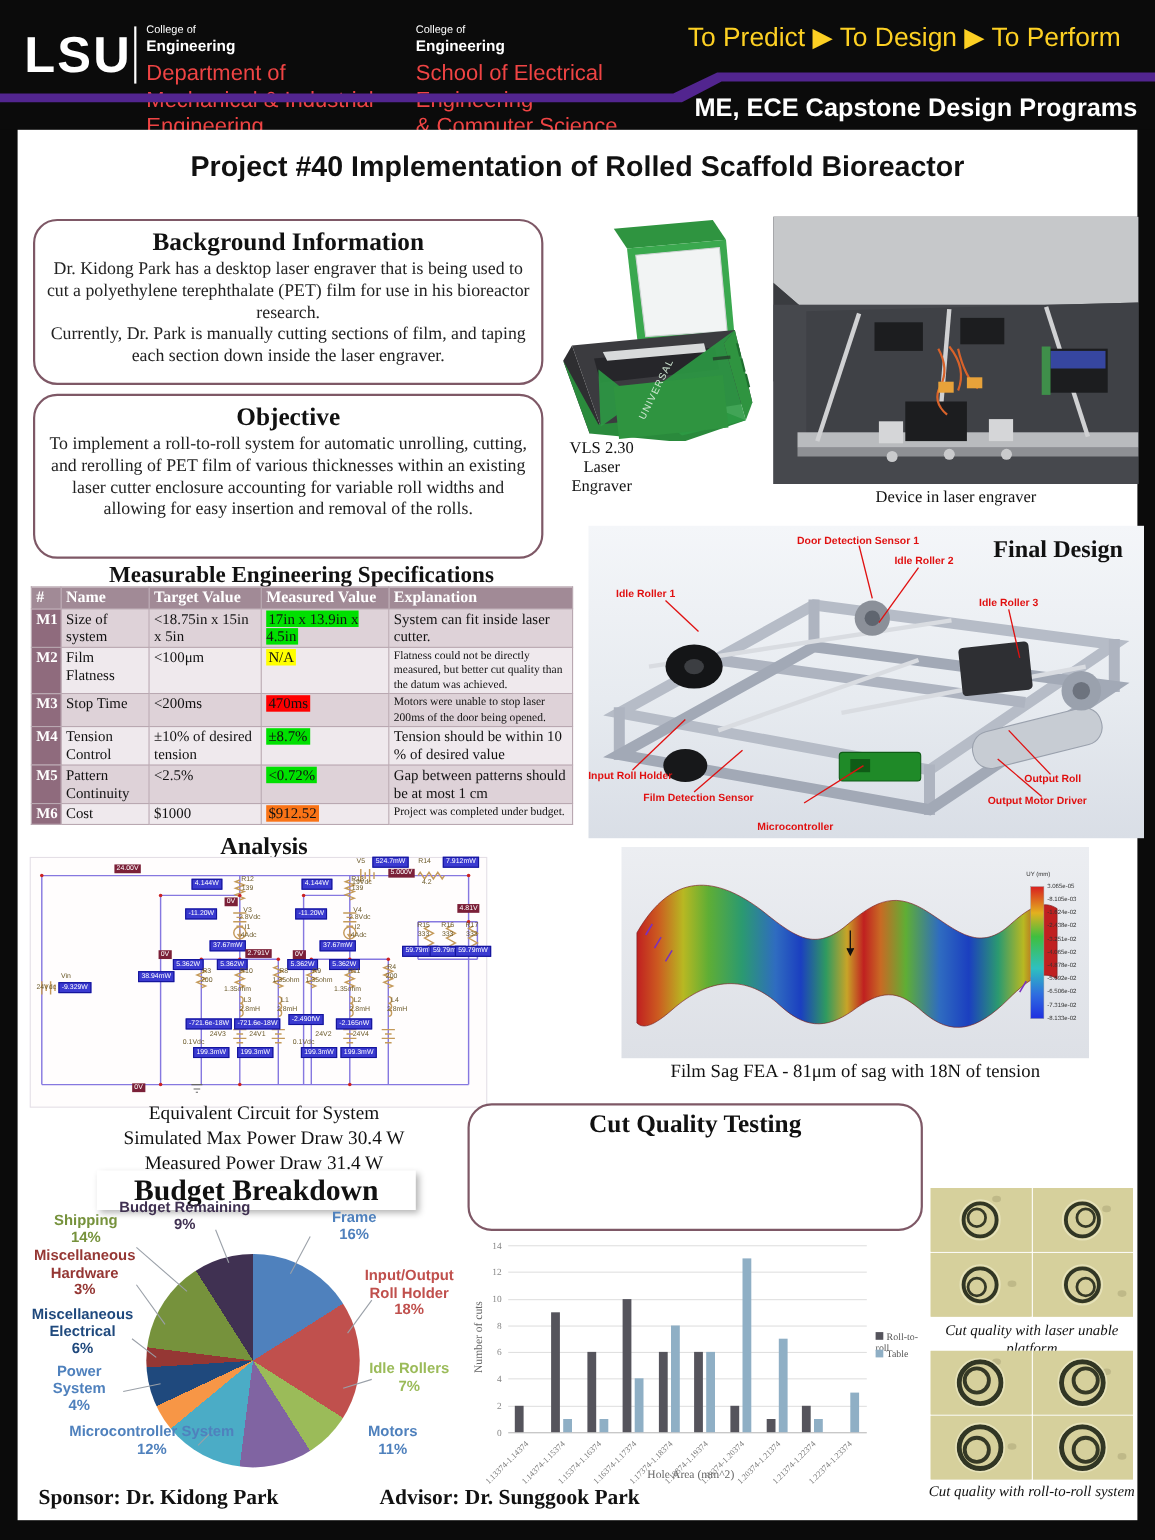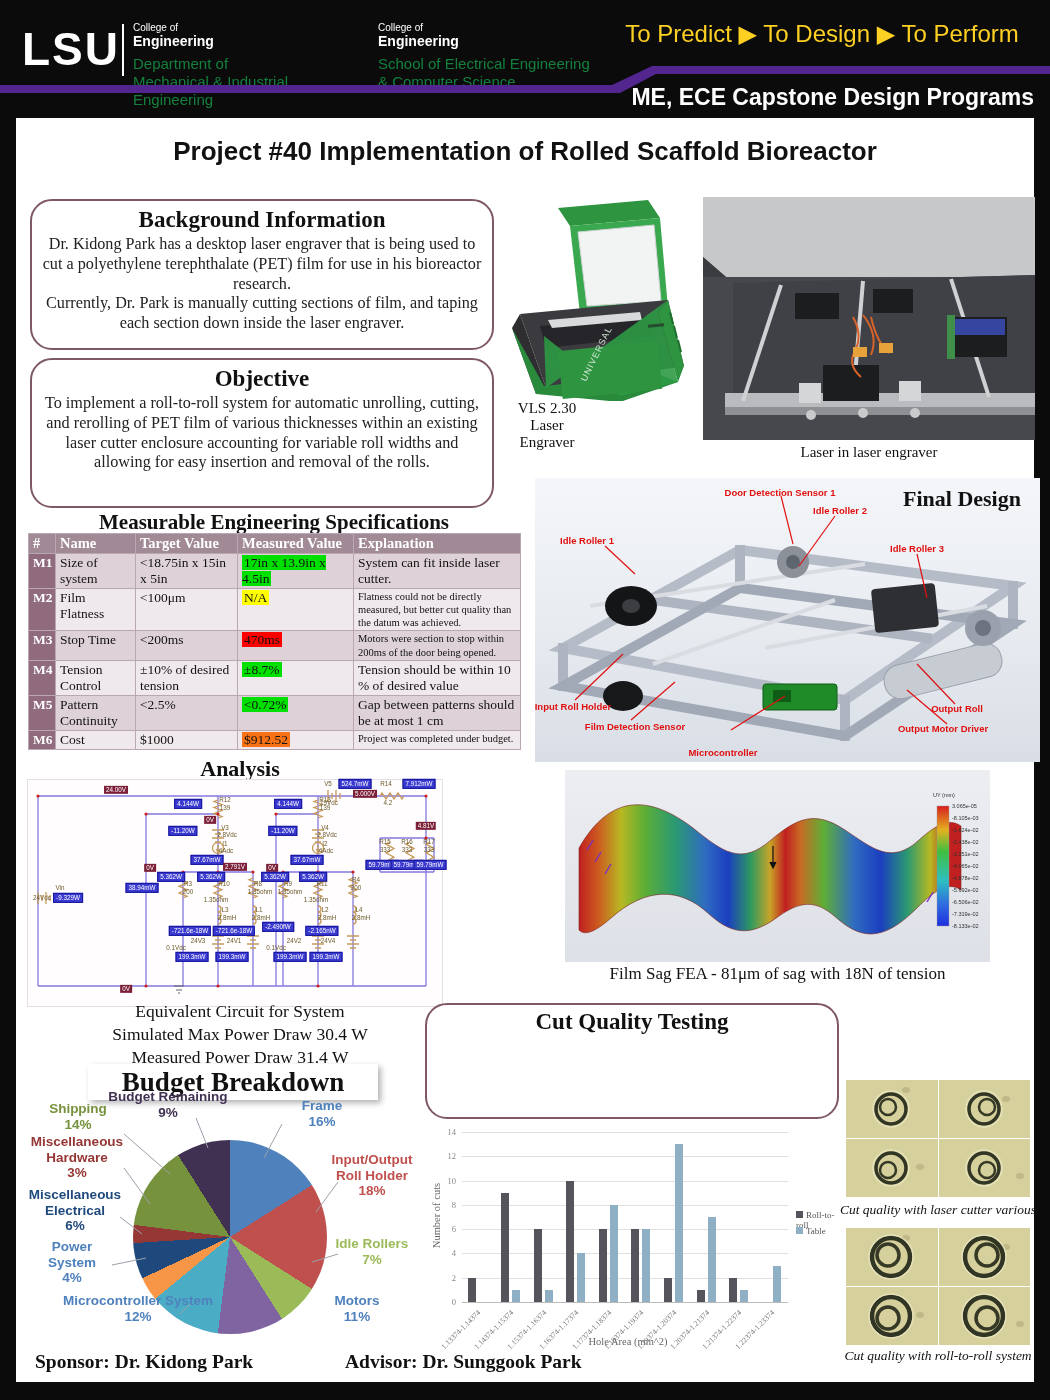--- a/index.html
+++ b/index.html
@@ -5,21 +5,21 @@
   html,body{margin:0;padding:0;background:#555;}
   .poster{position:relative;width:1050px;height:1400px;background:#0b0b0b;overflow:hidden;
           font-family:"Liberation Serif", serif;}
   .abs{position:absolute;}
   .content{position:absolute;left:16px;top:118px;width:1018px;height:1264px;background:#ffffff;}
   
   .hdr-lsu{font-family:"Liberation Sans",sans-serif;font-weight:bold;color:#fff;font-size:46px;letter-spacing:2px;}
   .hdr-vrule{width:2px;background:#fff;}
   .hdr-small{font-family:"Liberation Sans",sans-serif;color:#fff;font-size:10px;line-height:1.1;}
   .hdr-bold{font-family:"Liberation Sans",sans-serif;color:#fff;font-weight:bold;font-size:14px;line-height:1.15;}
-  .hdr-dept{font-family:"Liberation Sans",sans-serif;color:#15803d;font-size:15px;line-height:1.2;}
+  .hdr-dept{font-family:"Liberation Sans",sans-serif;color:#ef4444;font-size:20px;line-height:1.2;}
   .motto{font-family:"Liberation Sans",sans-serif;font-weight:normal;font-size:24px;text-align:center;}
   .program{font-family:"Liberation Sans",sans-serif;font-weight:bold;font-size:23px;color:#fff;text-align:right;}
   
   .ptitle{font-family:"Liberation Sans",sans-serif;font-weight:bold;font-size:26px;color:#111;text-align:center;}
   .pauth{font-family:"Liberation Sans",sans-serif;font-weight:bold;font-size:19px;color:#111;text-align:center;}
   
   .ibox{border:2.5px solid #7e5866;border-radius:22px;background:#fff;}
   .ibox h2{margin:6px 0 2px 0;text-align:center;font-size:23px;font-weight:bold;color:#111;}
   .ibox p{margin:0 10px;text-align:center;font-size:16.2px;color:#222;line-height:1.22;white-space:pre-line;}
   .sechead{font-weight:bold;font-size:21px;color:#111;text-align:center;}
@@ -171,21 +171,21 @@
         </g>
       <g fill="#c9cacc">
           <circle cx="108" cy="218" r="5"></circle>
           <circle cx="160" cy="216" r="5"></circle>
           <circle cx="212" cy="216" r="5"></circle>
           <rect x="96" y="186" width="22" height="20" fill="#d5d6d8"></rect>
           <rect x="196" y="184" width="22" height="20" fill="#d5d6d8"></rect>
         </g>
     </svg>
   </div>
-  <div class="abs photo-cap" style="left:703px;top:444px;width:332px;">Laser in laser engraver</div>
+  <div class="abs photo-cap" style="left:703px;top:444px;width:332px;">Device in laser engraver</div>
 
   <div class="abs sechead" style="left:28px;top:510px;width:492px;">Measurable Engineering Specifications</div>
   <table class="spec abs" style="left:28px;top:533px;">
     <colgroup>
         <col style="width:27px">
         <col style="width:80px">
         <col style="width:102px">
         <col style="width:116px">
         <col style="width:167px">
       </colgroup>
@@ -211,21 +211,21 @@
           <td>Film Flatness</td>
           <td>&lt;100μm</td>
           <td><span class="hl" style="background: rgb(255, 255, 0);">N/A</span></td>
           <td class="expl-sm">Flatness could not be directly measured, but better cut quality than the datum was achieved.</td>
         </tr>
         <tr class="alt0">
           <td class="idc">M3</td>
           <td>Stop Time</td>
           <td>&lt;200ms</td>
           <td><span class="hl" style="background: rgb(255, 0, 0);">470ms</span></td>
-          <td class="expl-sm">Motors were section to stop within 200ms of the door being opened.</td>
+          <td class="expl-sm">Motors were unable to stop laser 200ms of the door being opened.</td>
         </tr>
         <tr class="alt1">
           <td class="idc">M4</td>
           <td>Tension Control</td>
           <td>±10% of desired tension</td>
           <td><span class="hl" style="background: rgb(0, 224, 0);">±8.7%</span></td>
           <td>Tension should be within 10 % of desired value</td>
         </tr>
         <tr class="alt0">
           <td class="idc">M5</td>
@@ -656,21 +656,21 @@
     </svg></div>
         <div style="height: 58px; background: rgb(214, 208, 156);"><svg width="91" height="58" viewBox="0 0 91 58">
       <rect width="91" height="58" fill="#d6d09c"></rect>
       <ellipse cx="81" cy="37" rx="4" ry="3" fill="#b9b383" opacity="0.8"></ellipse>
       <circle cx="45" cy="29" r="15" fill="none" stroke="#23281a" stroke-width="3.5" opacity="0.92"></circle>
       <circle cx="48" cy="31" r="8" fill="none" stroke="#23281a" stroke-width="2.5" opacity="0.9"></circle>
       <circle cx="45" cy="29" r="18" fill="none" stroke="#ece9c8" stroke-width="1.5" opacity="0.7"></circle>
     </svg></div>
       </div>
   </div>
-  <div class="abs cut-cap" style="left:838px;top:1202px;width:200px;">Cut quality with laser cutter various</div>
+  <div class="abs cut-cap" style="left:838px;top:1202px;width:200px;">Cut quality with laser unable platform</div>
   <div class="abs" style="left:846px;top:1228px;">
     <div class="cut-grid" id="cut2" style="width:184px;">
         <div style="height: 58px; background: rgb(214, 208, 156);"><svg width="91" height="58" viewBox="0 0 91 58">
       <rect width="91" height="58" fill="#d6d09c"></rect>
       <ellipse cx="60" cy="10" rx="4" ry="3" fill="#b9b383" opacity="0.8"></ellipse>
       <circle cx="45" cy="29" r="19" fill="none" stroke="#23281a" stroke-width="4.5" opacity="0.92"></circle>
       <circle cx="42" cy="27" r="11" fill="none" stroke="#23281a" stroke-width="3.5" opacity="0.9"></circle>
       <circle cx="45" cy="29" r="22" fill="none" stroke="#ece9c8" stroke-width="1.5" opacity="0.7"></circle>
     </svg></div>
         <div style="height: 58px; background: rgb(214, 208, 156);"><svg width="91" height="58" viewBox="0 0 91 58">

